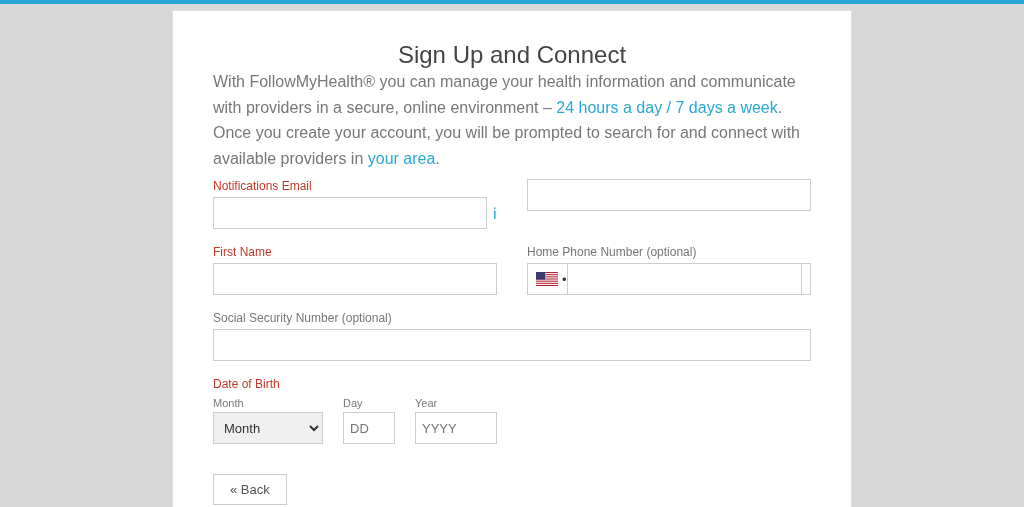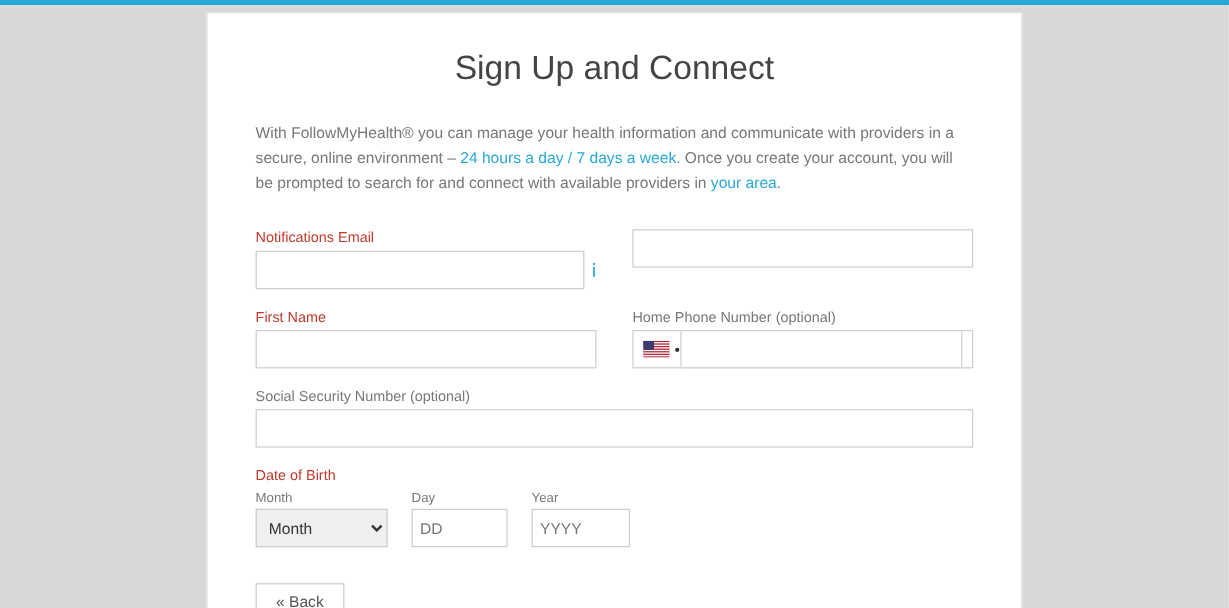--- a/index.html
+++ b/index.html
@@ -26,31 +26,31 @@
     .card {
       background: #fff;
       width: 680px;
       padding: 30px 40px 20px 40px;
       border: 1px solid #e0e0e0;
       margin-top: 10px;
     }
 
     .card-title {
       text-align: center;
-      font-size: 28px;
+      font-size: 24px;
       color: #444;
       font-weight: normal;
-      margin-bottom: 28px;
+      margin-bottom: 0;
     }
 
     .card-description {
-      font-size: 13px;
+      font-size: 16px;
       color: #777;
       line-height: 1.6;
-      margin-bottom: 28px;
+      margin-bottom: 8px;
     }
 
     .card-description span.blue {
       color: #29a8d5;
     }
 
     .form-row {
       display: flex;
       gap: 30px;
       margin-bottom: 16px;
@@ -125,21 +125,21 @@
     .dob-field input {
       border: 1px solid #ccc;
       padding: 5px 6px;
       font-size: 13px;
       height: 32px;
       outline: none;
       color: #333;
     }
 
     .dob-field select { width: 110px; }
-    .dob-field input.dd { width: 80px; }
+    .dob-field input.dd { width: 52px; }
     .dob-field input.yyyy { width: 82px; }
 
     .phone-input-wrapper {
       display: flex;
       align-items: center;
       border: 1px solid #ccc;
       height: 32px;
       padding: 0 8px;
     }
 

